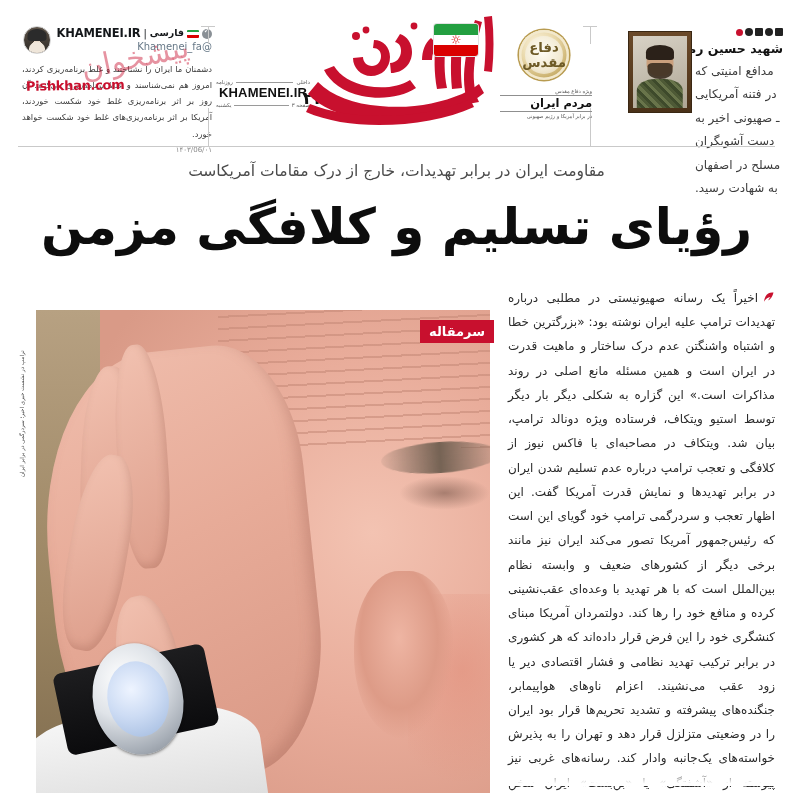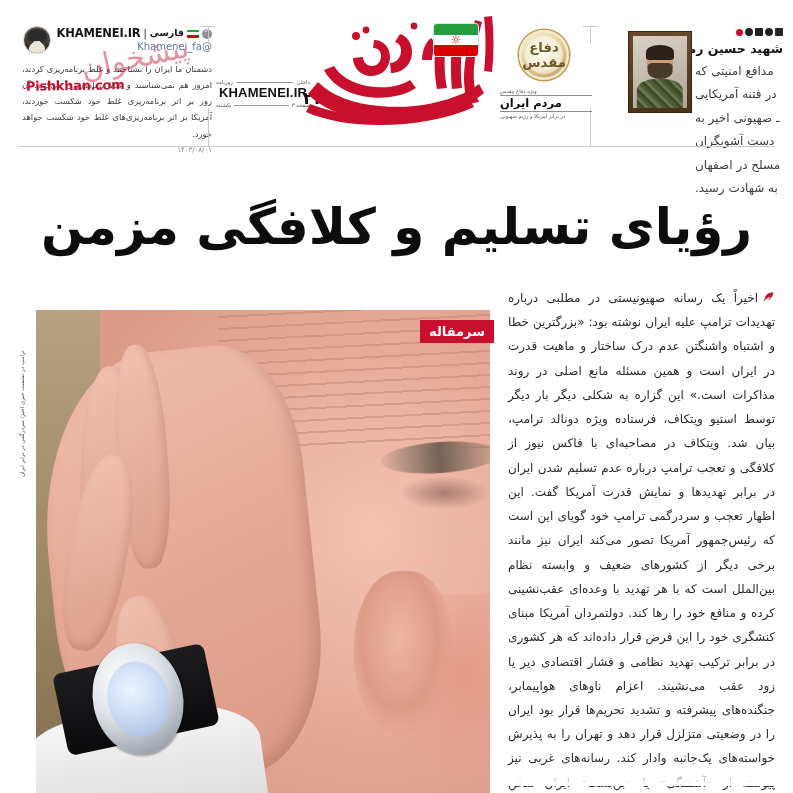--- a/index.html
+++ b/index.html
@@ -103,21 +103,21 @@
         box-shadow:0 0 0 1.6px #b89b50, inset 0 0 0 2.5px #f3e9cd;
         display:flex;align-items:center;justify-content:center;}
   .seal-inner{width:38px;height:38px;border-radius:50%;
         background:radial-gradient(circle at 45% 40%, #fffdf5 0%, #f2ead3 60%, #ddcb9d 100%);
         display:flex;align-items:center;justify-content:center;
         font-size:14px;color:#6d5a26;line-height:1.15;text-align:center;font-weight:bold;
         box-shadow:inset 0 0 0 1px #cbb madeup;}
   .seal-inner span{display:block;transform:scale(.95);}
 
   
-  .mardom{position:absolute;left:500px;top:88px;width:92px;text-align:left;direction:rtl;}
+  .mardom{position:absolute;left:500px;top:88px;width:92px;text-align:right;direction:rtl;}
   .mardom-top{font-size:5.2px;color:#555;border-bottom:.8px solid #8f8f8f;padding-bottom:1px;}
   .mardom-main{font-size:11.5px;font-weight:bold;color:#111;letter-spacing:2px;line-height:1.3;}
   .mardom-bot{font-size:5.2px;color:#555;border-top:.8px solid #8f8f8f;padding-top:1px;}
 
   
   .martyr{position:absolute;left:608px;top:28px;width:175px;height:104px;}
   .martyr-icons{position:absolute;right:0;top:0;display:flex;flex-direction:row-reverse;gap:2px;align-items:center;}
   .mi{width:8px;height:8px;background:#222;border-radius:1px;display:inline-block;}
   .mi.c{border-radius:50%;}
   .mi.red{background:#c8102e;border-radius:50%;width:7px;height:7px;}
@@ -242,21 +242,21 @@
                 <i class="r"></i>
             </span>
             <span class="tw-fa">فارسی</span>
             <span class="tw-sep">|</span>
             <span class="tw-name">KHAMENEI.IR</span>
           </div>
           <div class="tw-handle">@Khamenei_fa</div>
         </div>
       </div>
       <div class="tw-body">دشمنان ما ایران را نشناختند و غلط برنامه‌ریزی کردند، امروز هم نمی‌شناسند و غلط برنامه‌ریزی می‌کنند. آن روز بر اثر برنامه‌ریزی غلط خود شکست خوردند، آمریکا بر اثر برنامه‌ریزی‌های غلط خود شکست خواهد خورد.</div>
-      <div class="tw-date">۱۴۰۳/۰۸/۰۱</div>
+      <div class="tw-date">۱۴۰۳/06/۰۱</div>
     </div>
     <div class="pishkhan-stamp">پیشخوان</div>
     <div class="pishkhan-wm">Pishkhan.com</div>
 
     <div class="vline" style="left:208px;top:26px;height:18px;"></div>
     <div class="vline" style="left:208px;top:108px;height:38px;"></div>
     <div class="vline" style="left:590px;top:26px;height:18px;"></div>
     <div class="vline" style="left:590px;top:108px;height:38px;"></div>
     <div style="position:absolute;left:201px;top:26px;width:14px;height:1px;background:#c9c9c9;"></div>
     <div style="position:absolute;left:583px;top:26px;width:14px;height:1px;background:#c9c9c9;"></div>
@@ -333,20 +333,21 @@
           <div class="mp-head"></div>
           <div class="mp-beard"></div>
           <div class="mp-hair"></div>
         </div>
       </div>
     </div>
   </div>
 
   <div class="rule-top"></div>
 
+  <div class="kicker">مقاومت ایران در برابر تهدیدات، خارج از درک مقامات آمریکاست</div>
   <div class="headline">رؤیای تسلیم و کلافگی مزمن</div>
 
   <div class="content">
 
     <div class="photo-col">
       <div class="photo-caption">ترامپ در نشست خبری اخیر؛ سردرگمی در برابر ایران</div>
       <div class="photo-frame">
         <div class="ph-bg"></div>
         <div class="ph-wall"></div>
         <div class="ph-face">

